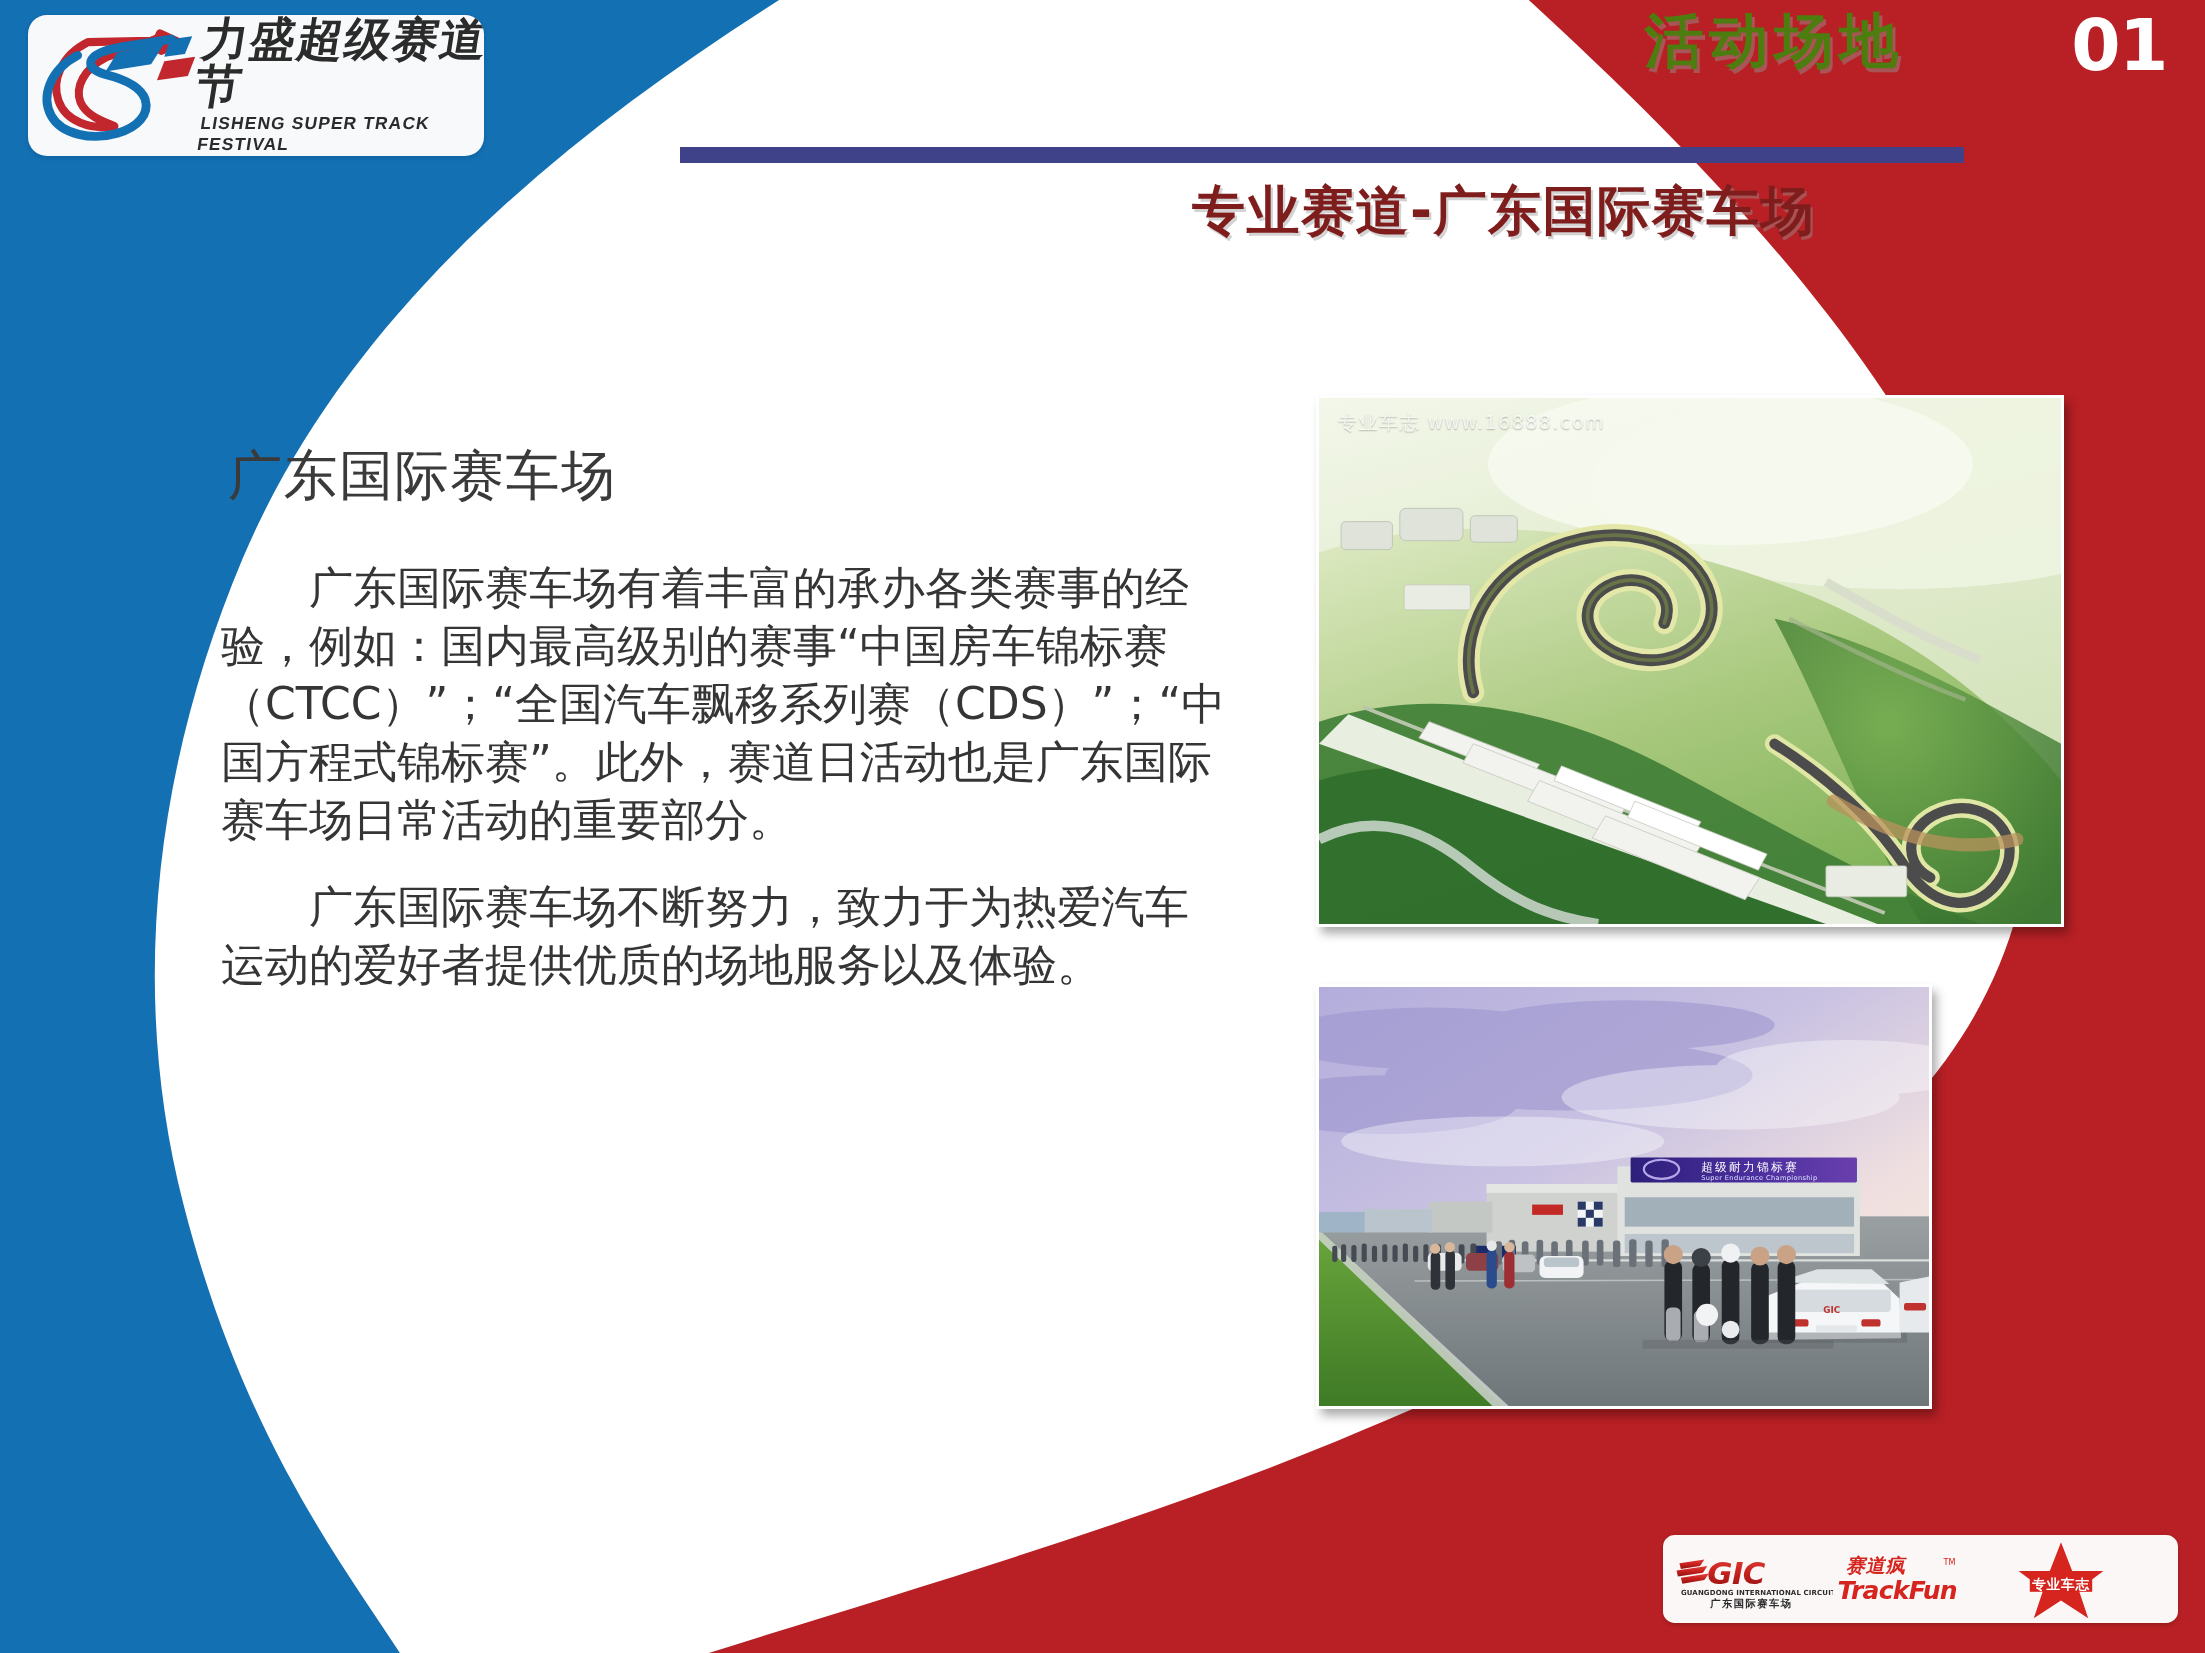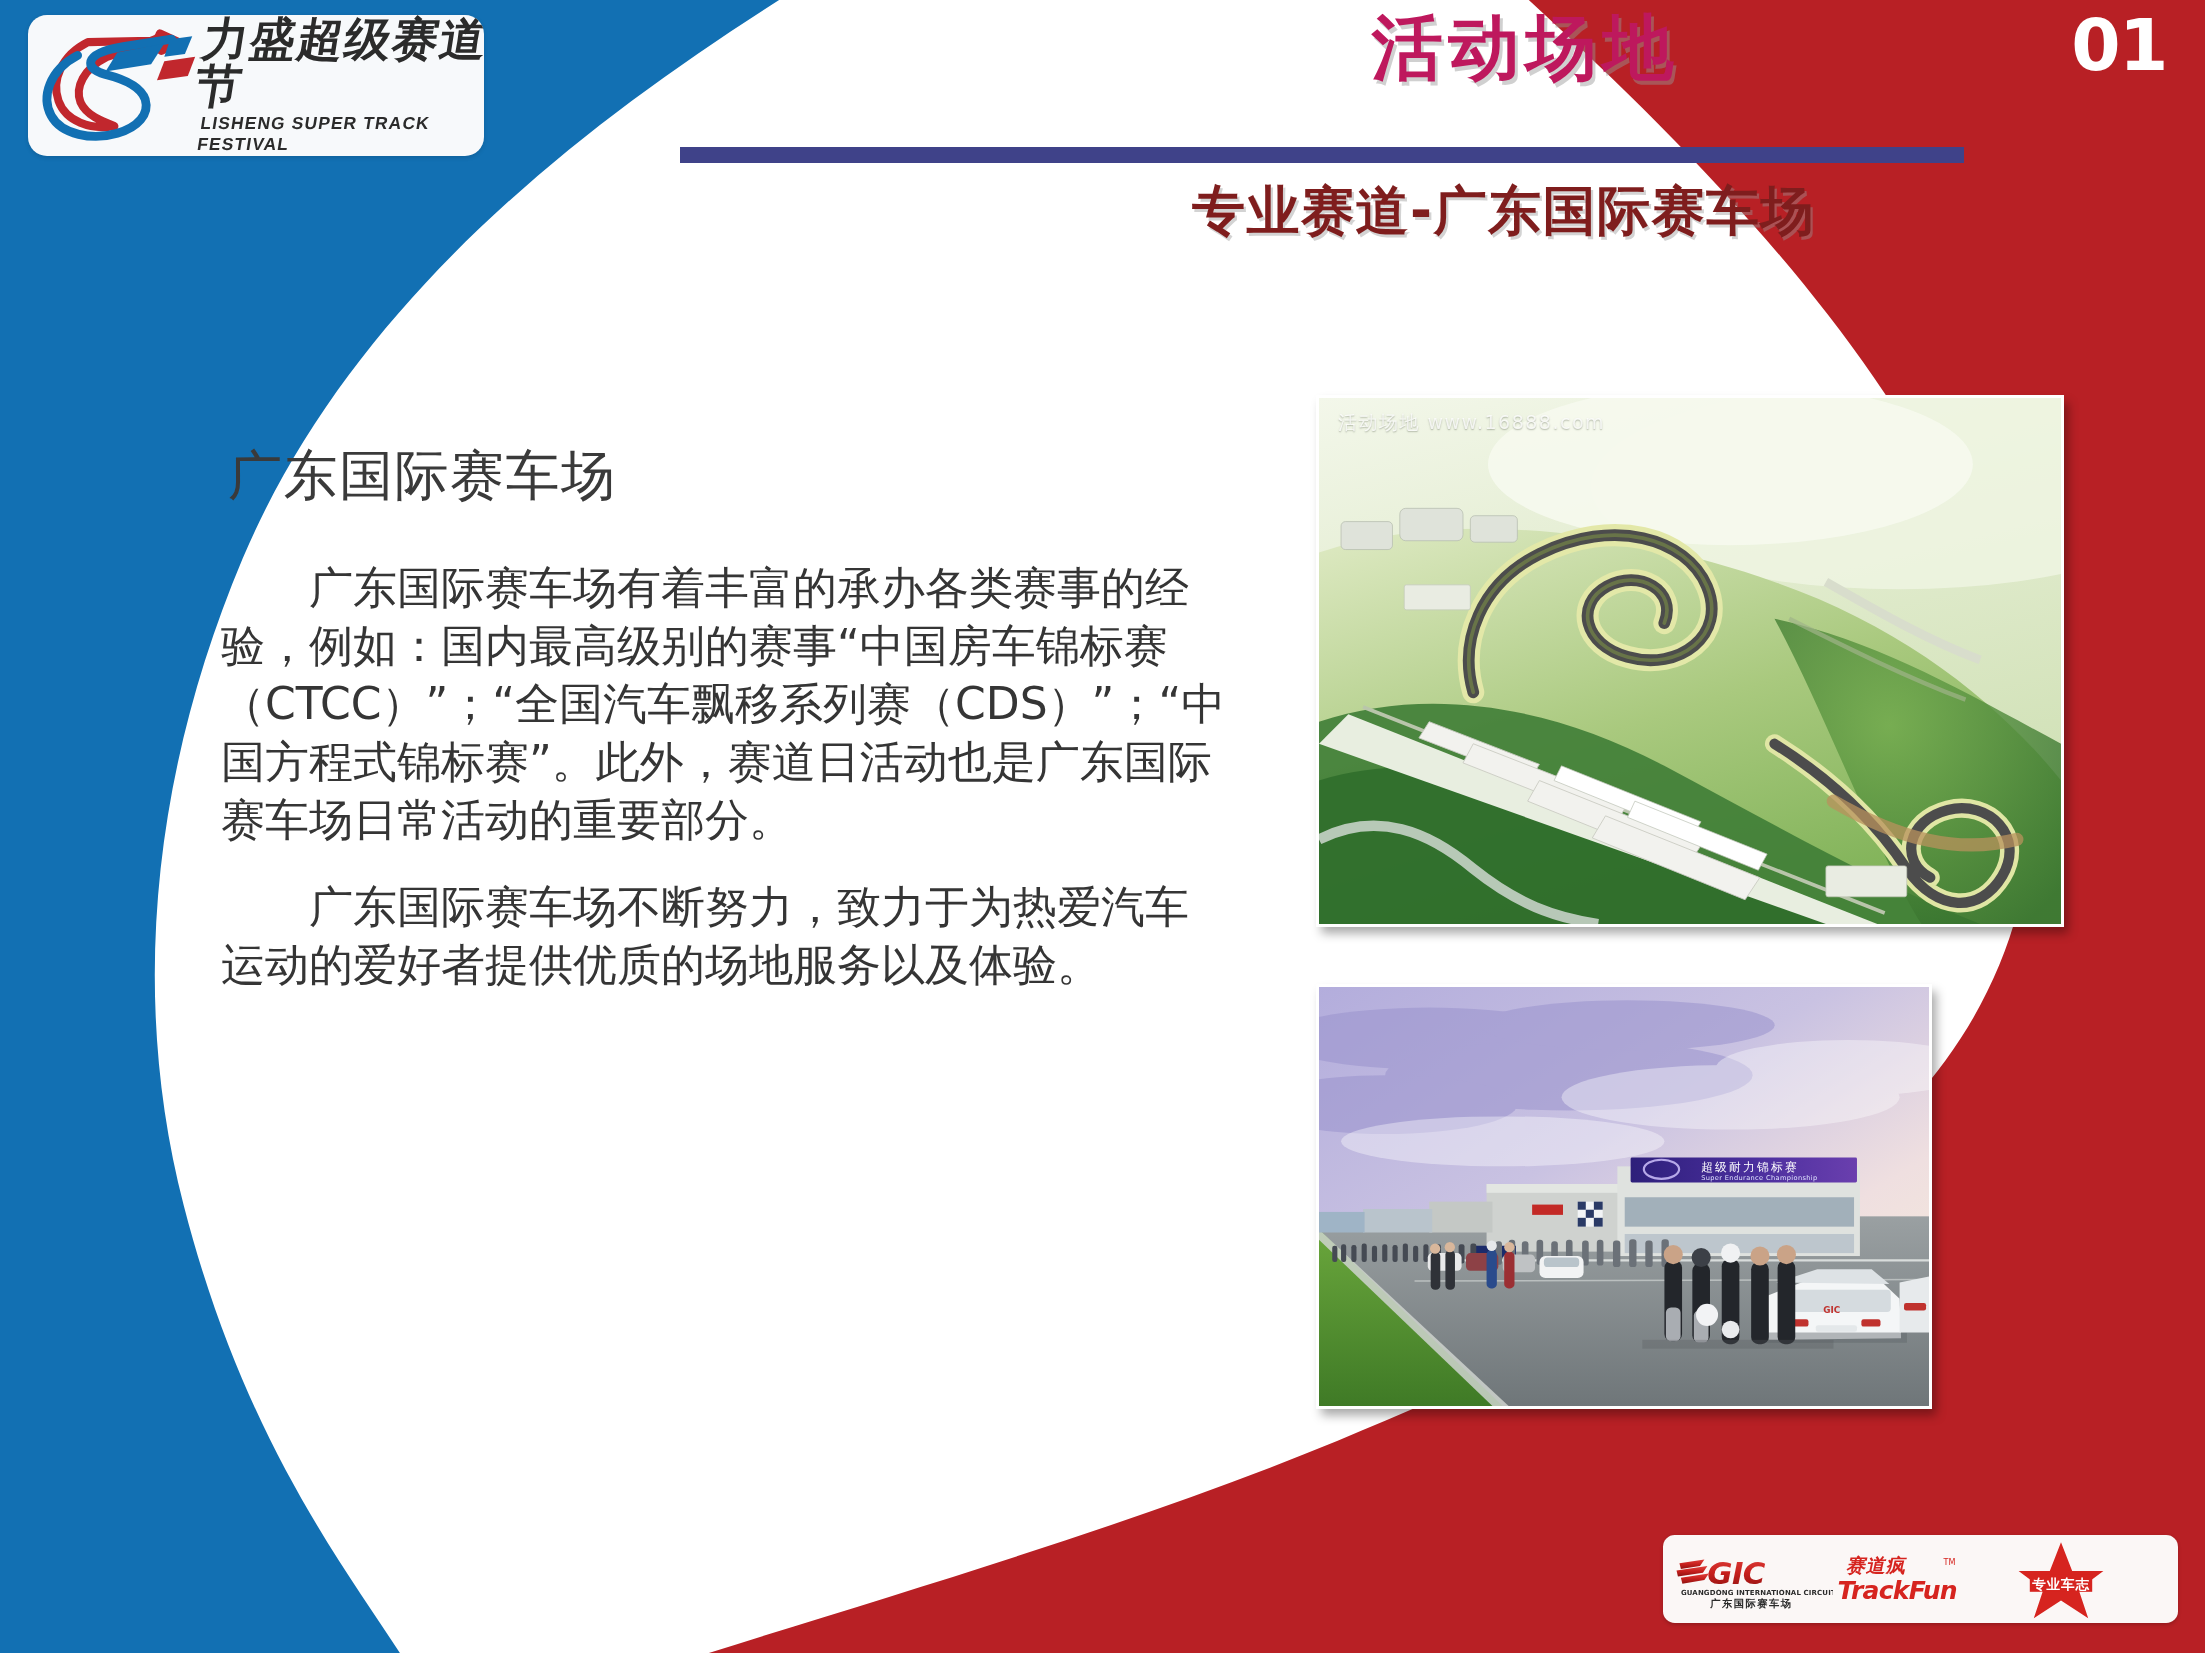--- a/index.html
+++ b/index.html
@@ -31,22 +31,22 @@
 
   
   .page-number{
     position:absolute;right:38px;top:10.3px;
     font-size:71px;font-weight:bold;color:#ffffff;letter-spacing:-1.5px;
     font-family:"DejaVu Sans","Liberation Sans",sans-serif;
     line-height:1;
   }
   .main-title{
     position:absolute;left:1147px;top:7.4px;width:757px;
-    text-align:center;
-    font-size:71px;font-weight:bold;color:#be185d;
+    text-align:right;
+    font-size:59px;font-weight:bold;color:#4d7c0f;
     letter-spacing:5.9px;
     font-family:"DejaVu Sans","Liberation Sans",sans-serif;
     text-shadow:2.9px 3.7px 0 rgba(150,150,150,.45);
     line-height:1.15;
   }
   .title-rule{
     position:absolute;left:680px;top:147px;width:1284px;height:16px;
     background:#3f4289;
   }
   .subtitle{
@@ -236,21 +236,21 @@
         <rect x="206" y="160" width="64" height="36" rx="6"></rect>
       </g>
 
       <g fill="#e9ece2" stroke="#c3c9b9" stroke-width="1">
         <rect x="116" y="254" width="90" height="34" rx="3"></rect>
         <rect x="690" y="636" width="110" height="42" rx="3"></rect>
       </g>
 
       <path d="M0,600 C80,560 150,590 210,640 C270,688 320,706 380,715" stroke="#cfd8d0" stroke-width="14" fill="none" opacity=".85"></path>
     </svg>
-    <div class="watermark">活动场地   www.16888.com</div>
+    <div class="watermark">专业车志   www.16888.com</div>
   </div>
 
   <div class="photo photo-paddock">
     <svg viewBox="0 0 830 570" preserveAspectRatio="none">
       <defs>
         <linearGradient id="skyP" x1="0" y1="0" x2="0.9" y2="1">
           <stop offset="0%" stop-color="#b3addc"></stop>
           <stop offset="42%" stop-color="#c9c2e2"></stop>
           <stop offset="72%" stop-color="#efdfe0"></stop>
           <stop offset="100%" stop-color="#f6ecd9"></stop>

